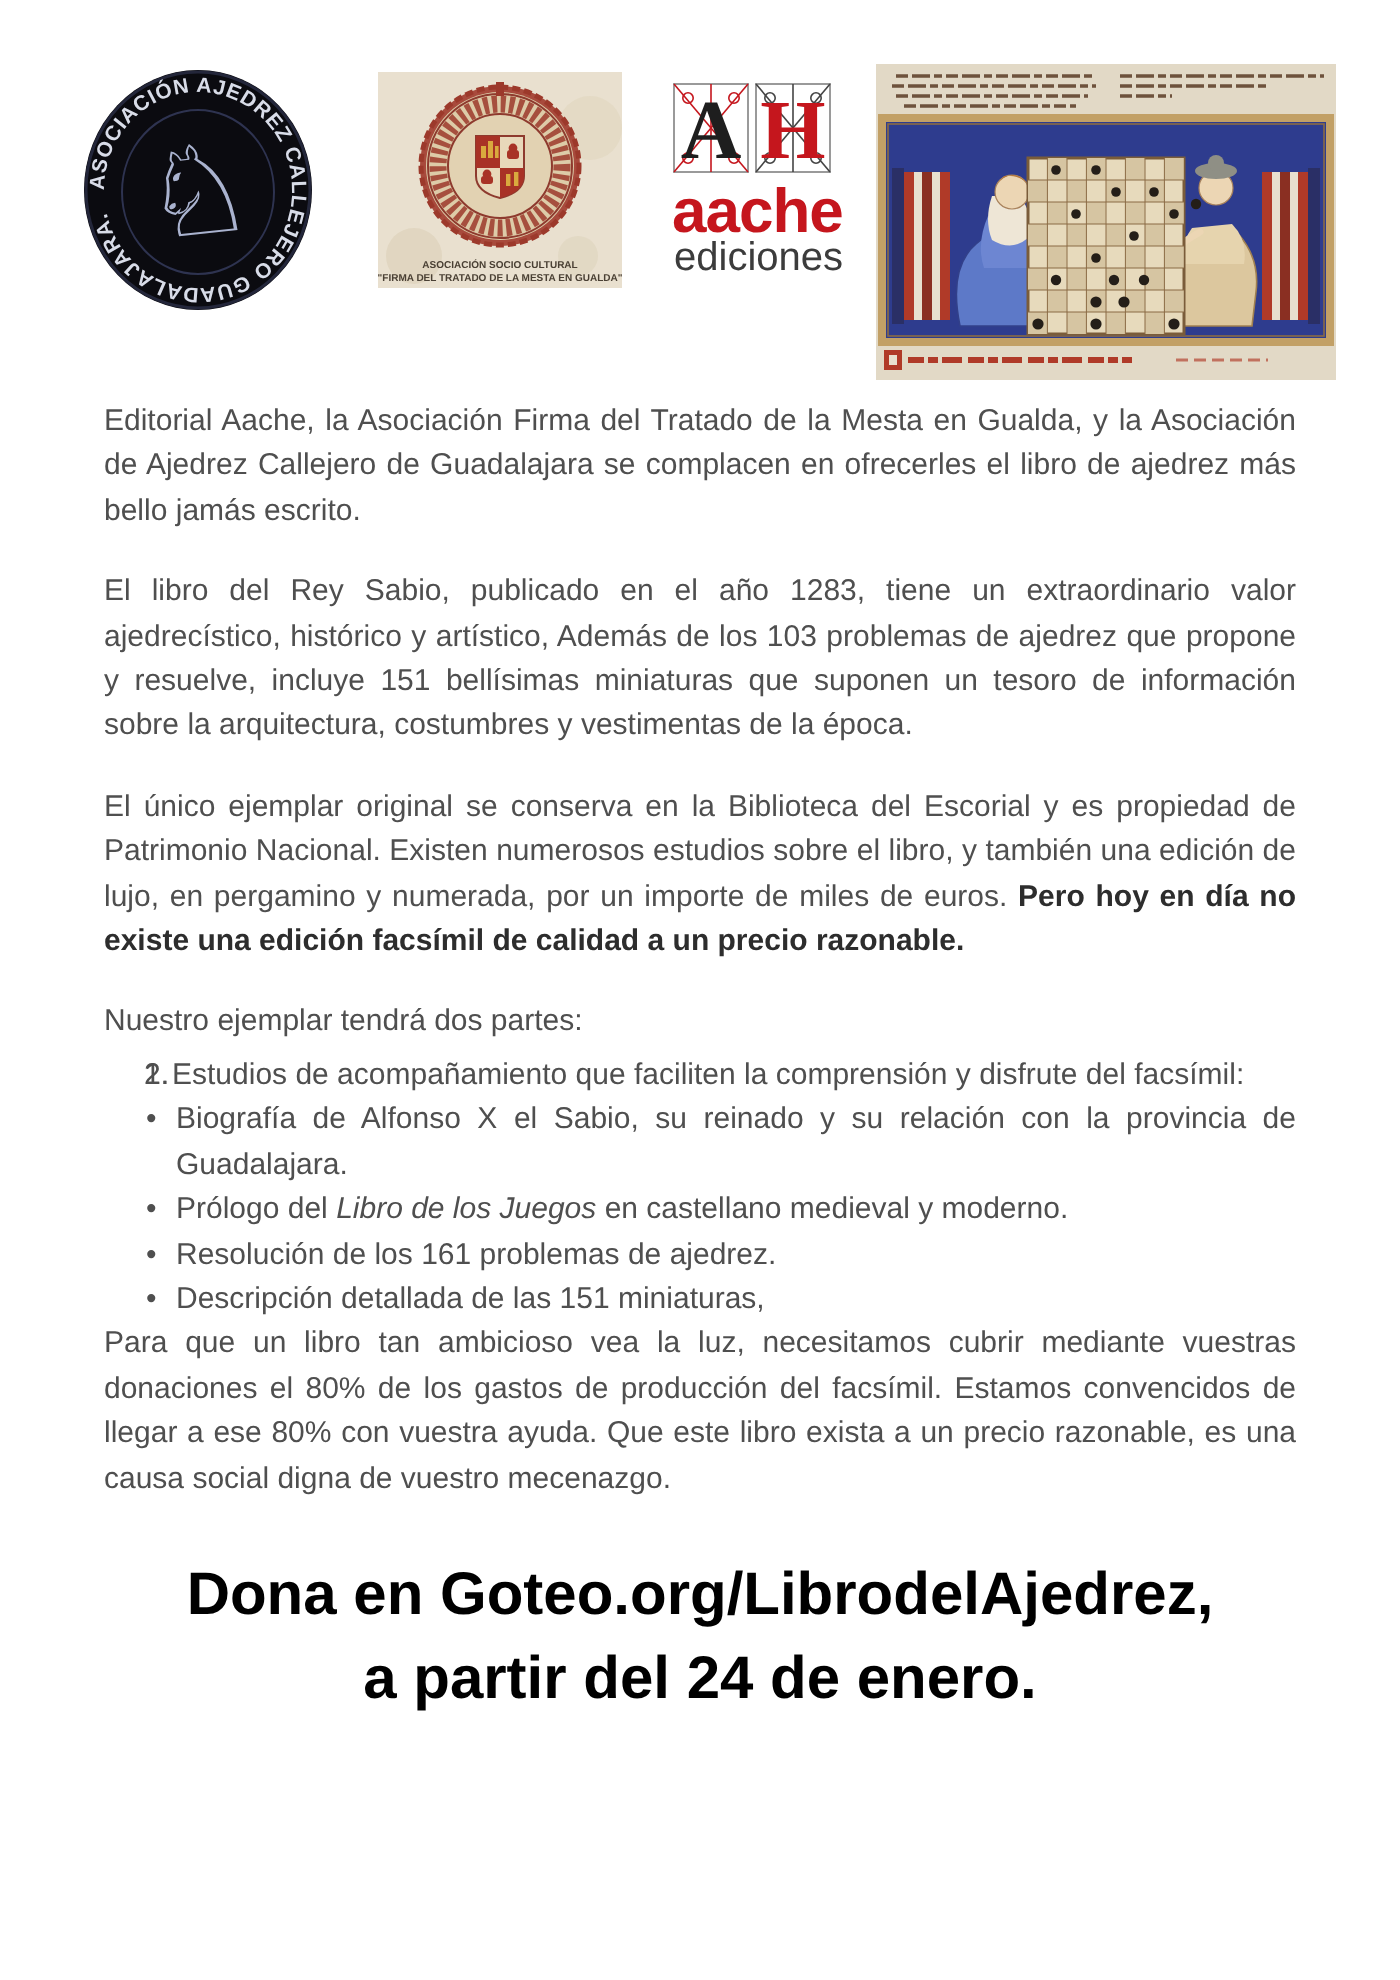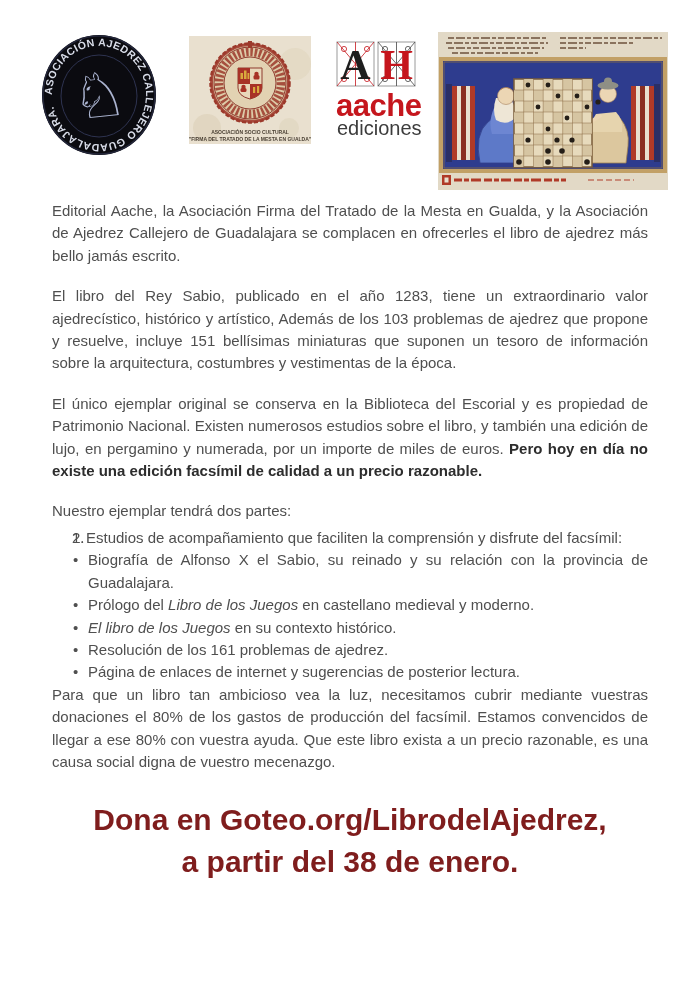--- a/index.html
+++ b/index.html
@@ -32,21 +32,21 @@
   ul.blist { }
   ul.blist li {
     list-style:none; position:relative; padding-left:36px; text-align:justify;
   }
   ul.blist li::before {
     content:"\2022"; position:absolute; left:21px; color:#4f4f4f;
   }
   ul.blist em { }
   
   .cta {
-    margin-top:26px; text-align:center; color:#7f1d1d;
+    margin-top:26px; text-align:center; color:#000000;
     font-size:30px; font-weight:bold; line-height:42px;
   }
   svg text { user-select:none; }
 </style>
 </head>
 <body>
 
 <div class="page">
 
   <div class="header">
@@ -282,26 +282,25 @@
       </li>
       <li>
         <span class="mark">2.</span>
         <span>Estudios de acompañamiento que faciliten la comprensión y disfrute del facsímil:</span>
       </li>
     </ol>
 
     <ul class="blist">
       <li><span>Biografía de Alfonso X el Sabio, su reinado y su relación con la provincia de Guadalajara.</span><em></em><span></span></li>
       <li><span>Prólogo del </span><em>Libro de los Juegos</em><span> en castellano medieval y moderno.</span></li>
-      <li><span></span><em>El libro de los Juegos</em><span> en su contexto histórico.</span></li>
       <li><span>Resolución de los 161 problemas de ajedrez.</span><em></em><span></span></li>
-      <li><span>Página de enlaces de internet y sugerencias de posterior lectura.</span><em></em><span></span></li>
+      <li><span>Descripción detallada de las 151 miniaturas,</span><em></em><span></span></li>
     </ul>
 
     <p>Para que un libro tan ambicioso vea la luz, necesitamos cubrir mediante vuestras donaciones el 80% de los gastos de producción del facsímil. Estamos convencidos de llegar a ese 80% con vuestra ayuda. Que este libro exista a un precio razonable, es una causa social digna de vuestro mecenazgo.</p>
   </main>
 
   <div class="cta">
     <div>Dona en Goteo.org/LibrodelAjedrez,</div>
-    <div>a partir del 38 de enero.</div>
+    <div>a partir del 24 de enero.</div>
   </div>
 
 </div>
 
 </body></html>

